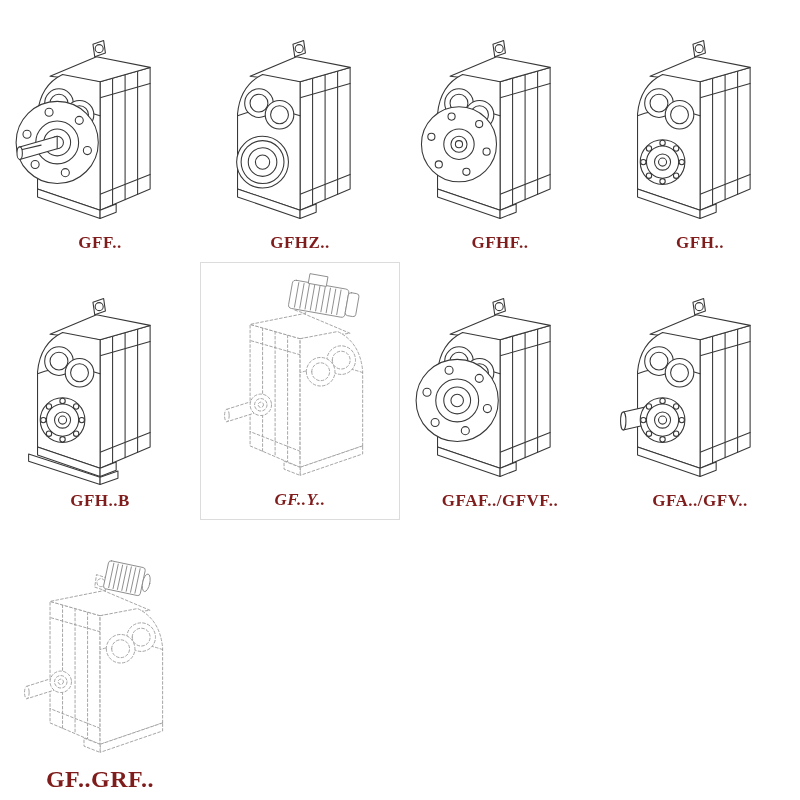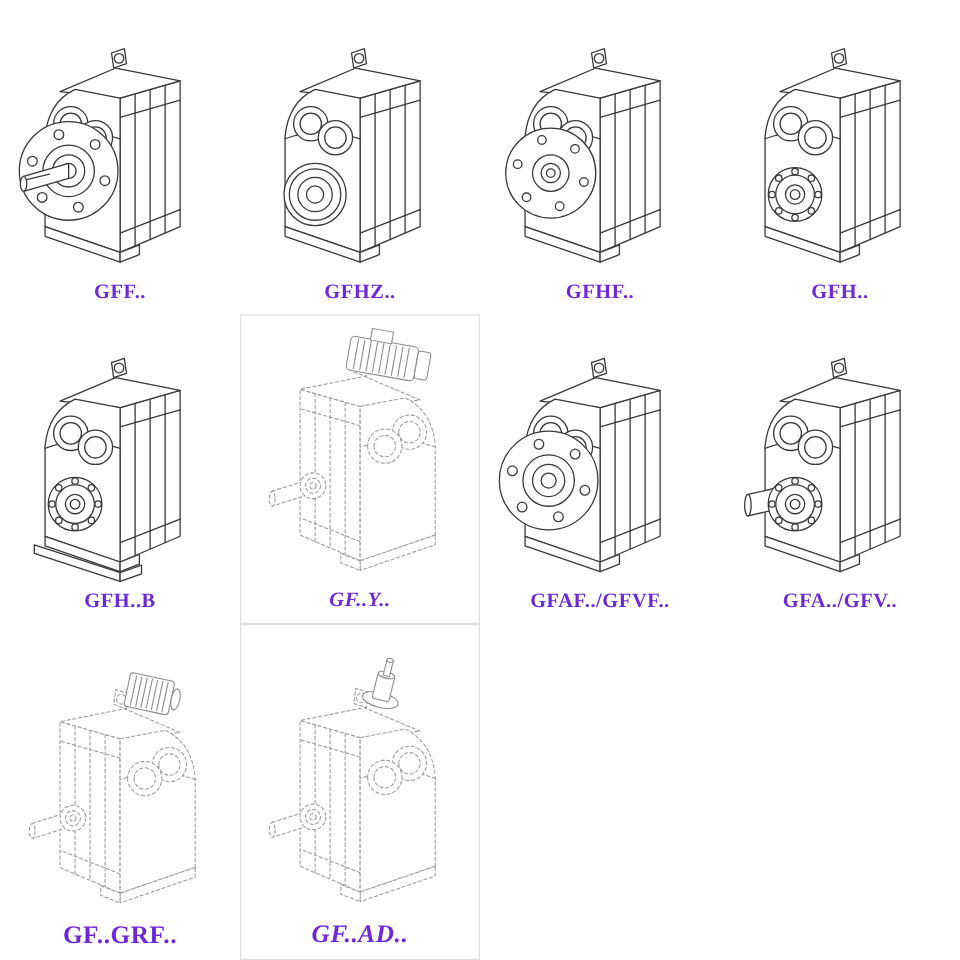--- a/index.html
+++ b/index.html
@@ -9,23 +9,23 @@
           grid-template-columns:repeat(4,200px);
           grid-template-rows:262px 258px 280px; }
   .cell { display:flex; flex-direction:column; align-items:center;
           justify-content:flex-end; padding:4px 2px 6px 2px; }
   .cell.boxed { border:1px solid #dcdcdc;font-style:italic; }
   .drawing { flex:1 1 auto; width:96%; max-height:218px;
              stroke:#383838; stroke-width:1.2; fill:none;
              stroke-linejoin:round; stroke-linecap:round; }
   .dashed .drawing { stroke:#9b9b9b; stroke-width:1; stroke-dasharray:3 2.4; }
   .label { height:26px; display:flex; align-items:center; justify-content:center;
-           font-weight:bold; font-size:17px; letter-spacing:.5px; color:#6d28d9;
+           font-weight:bold; font-size:17px; letter-spacing:.5px; color:#7f1d1d;
            white-space:nowrap; }
-  .label.lg { font-size:21px; height:30px; }
+  .label.lg { font-size:24px; height:30px; }
 </style>
 </head>
 <body>
 
 <svg width="0" height="0" style="position:absolute" aria-hidden="true">
 <defs>
   <g id="housing">
     <polygon points="92,36 104,32 106,46 94,50" fill="#fff"></polygon>
     <circle cx="99" cy="41" r="4.5" fill="#fff"></circle>
     <polygon points="100,78 156,62 156,198 100,222" fill="#fff"></polygon>
@@ -264,21 +264,14 @@
   </figure>
 
   <figure class="cell dashed">
     <svg class="drawing" viewBox="0 0 200 244">
       <use href="#phantomBase"></use>
         <use href="#grfBox"></use>
     </svg>
     <figcaption class="label lg">GF..GRF..</figcaption>
   </figure>
 
-  <figure class="cell dashed boxed">
-    <svg class="drawing" viewBox="0 0 200 244">
-      <use href="#phantomBase"></use>
-        <use href="#adInput"></use>
-    </svg>
-    <figcaption class="label lg">GF..AD..</figcaption>
-  </figure>
 
 </main>
 
 </body></html>

